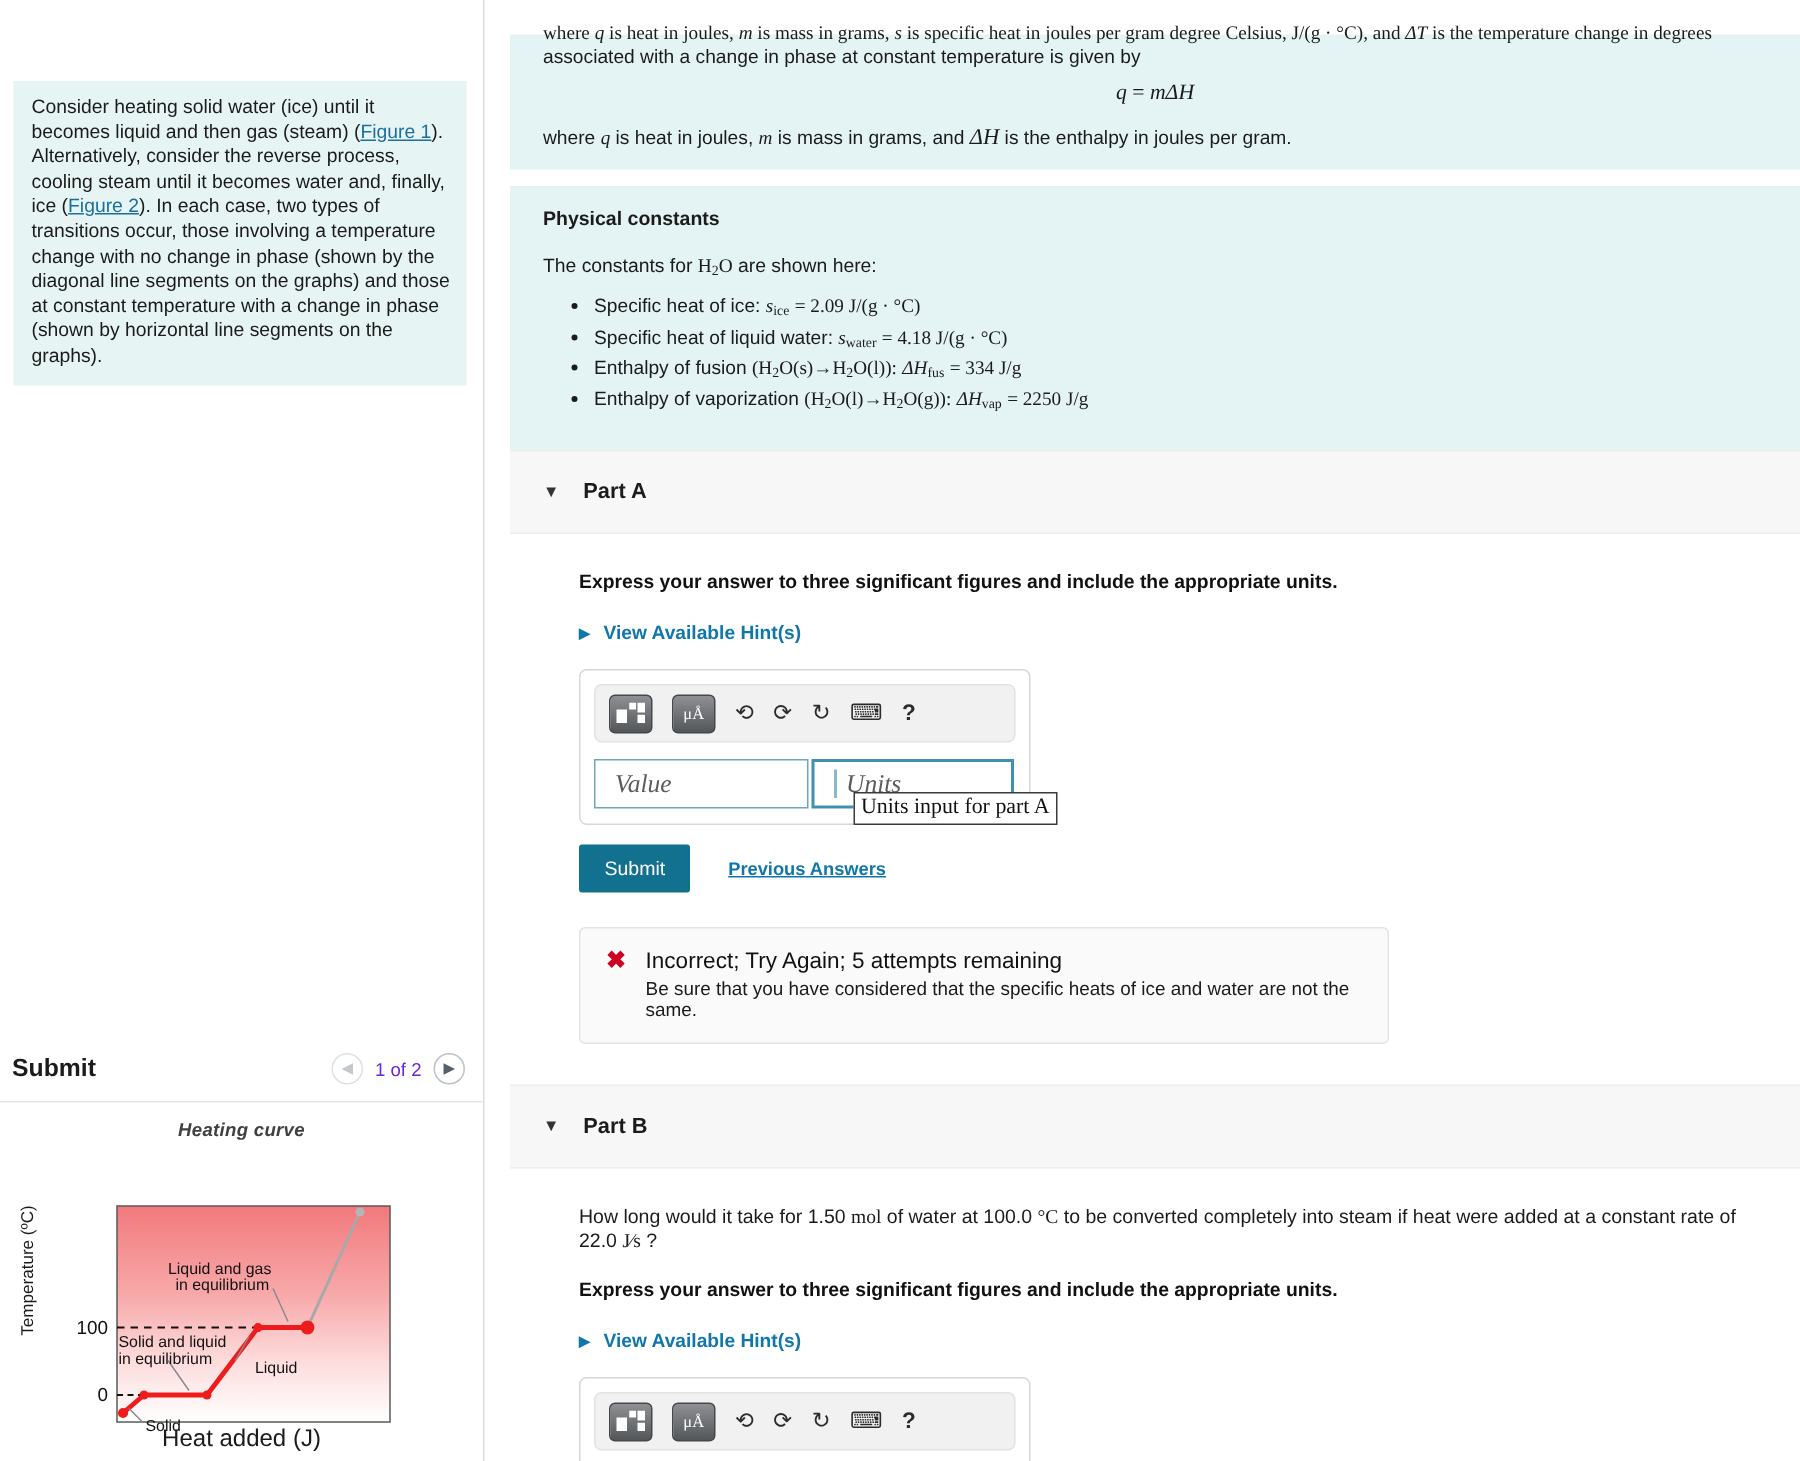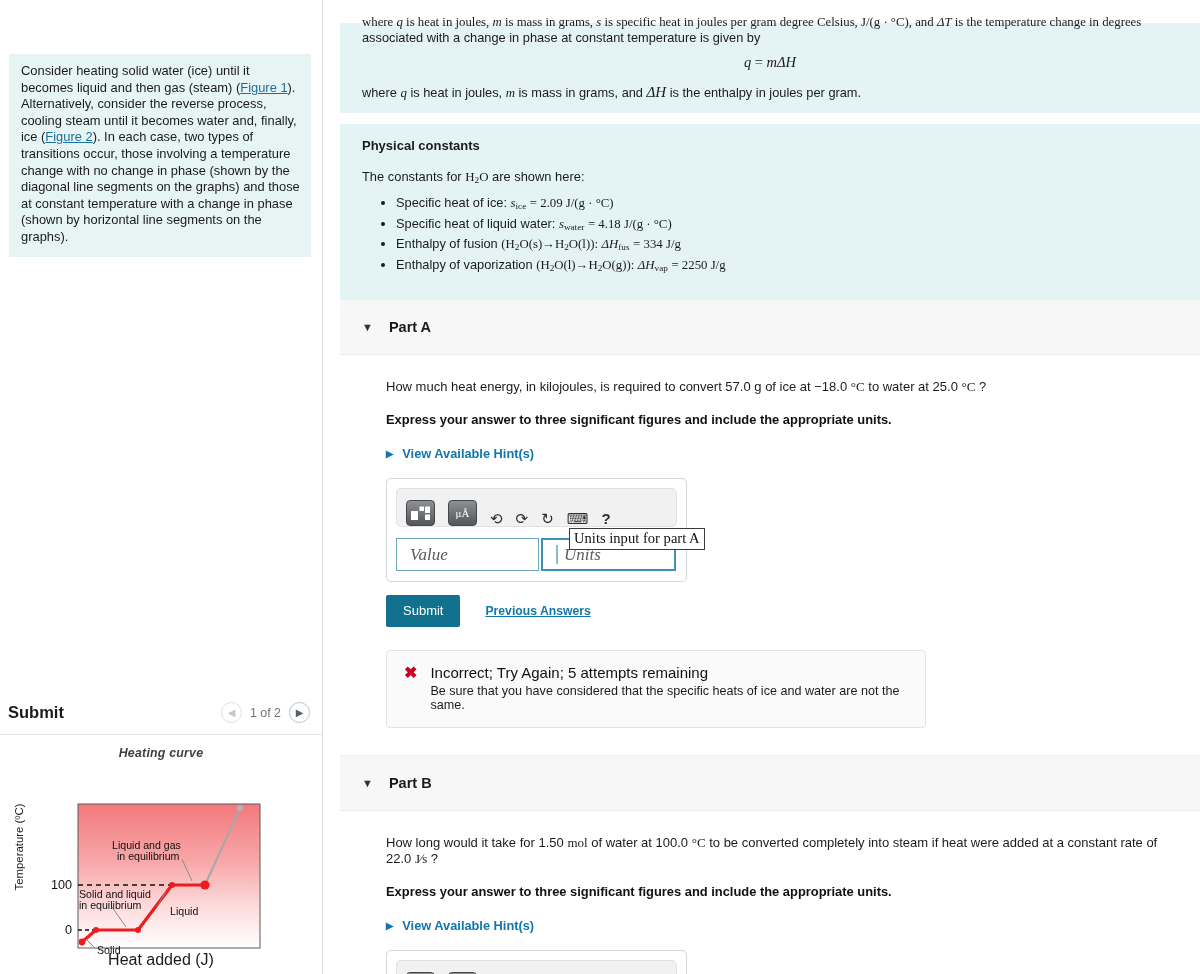--- a/index.html
+++ b/index.html
@@ -43,21 +43,21 @@
   }
   .fig-nav { position: absolute; right: 12px; top: 5px; display: flex; align-items: center; gap: 8px; }
   .fig-arrow {
     width: 21px; height: 21px; border-radius: 50%;
     border: 1px solid #cdd2d6; background: #fff;
     display: flex; align-items: center; justify-content: center;
     font-size: 10px; line-height: 1;
   }
   .fig-arrow.disabled { color: #c3c8cc; border-color: #dde1e4; }
   .fig-arrow.active { color: #55606a; border-color: #bcc2c7; }
-  .fig-count { font-size: 12.4px; color: #737373; }
+  .fig-count { font-size: 12.4px; color: #6d28d9; }
 
   .fig-body { position: relative; height: 238px; }
   .fig-chart-title {
     position: absolute; left: 0; right: 0; top: 11px;
     text-align: center; font-size: 12.4px; font-weight: bold; color: #404040;
     letter-spacing: .2px;
     font-style: italic;
   }
   .chart-wrap { position: absolute; left: 0; top: 0; width: 322px; height: 238px; }
   .axis-label-x {
@@ -116,21 +116,21 @@
   .hint-caret { font-size: 9.5px; color: #1077ab; }
 
   
   .answer-box {
     margin-top: 17px; width: 301px;
     border: 1px solid #d3d8dc; border-radius: 5px;
     background: #fff; padding: 9px 9px 10px 9px;
   }
   .tool-strip {
     background: #f1f1f1; border: 1px solid #e2e2e2; border-radius: 5px;
-    height: 39px; display: flex; align-items: flex-end; padding: 0 9px; gap: 13px;
+    height: 39px; display: flex; align-items: center; padding: 0 9px; gap: 13px;
   }
   .tool-btn {
     width: 29px; height: 26px; border-radius: 4px;
     background: linear-gradient(#8e9093, #54575a);
     border: 1px solid #45484b;
     display: flex; align-items: center; justify-content: center;
     position: relative;
   }
   .tool-icon-txt { color: #fff; font-size: 11px; font-family: "Liberation Serif", serif; }
   .tool-glyph { color: #2c2c2c; font-size: 15px; line-height: 1; }
@@ -278,23 +278,20 @@
         <li>Enthalpy of vaporization <span class="mr">(H<span class="sub">2</span>O(l)→H<span class="sub">2</span>O(g)):</span> <span class="mi">ΔH<span class="sub">vap</span></span> <span class="mr">= 2250 J/g</span></li>
       </ul>
     </div>
 
     <div class="part-header">
       <span class="caret">▼</span>
       <span class="part-title">Part A</span>
     </div>
 
     <div class="part-body">
-      <div class="question">
-        How much heat energy, in kilojoules, is required to convert 57.0 g of ice at −18.0 <span class="mr">°C</span> to water at  25.0 <span class="mr">°C</span> ?
-      </div>
       <div class="express">Express your answer to three significant figures and include the appropriate units.</div>
       <div class="hints">
         <span class="hint-caret">▶</span>
         <span>View Available Hint(s)</span>
       </div>
 
       <div class="answer-box">
         <div class="tool-strip">
           <div class="tool-btn">
             <svg width="21" height="15" viewBox="0 0 21 15">

